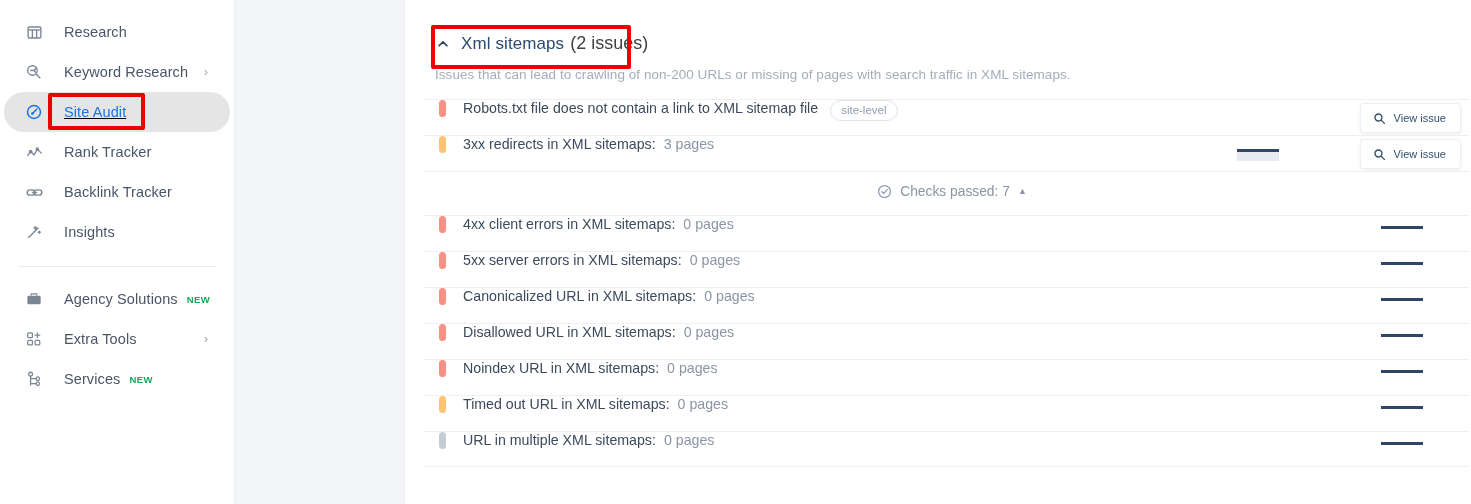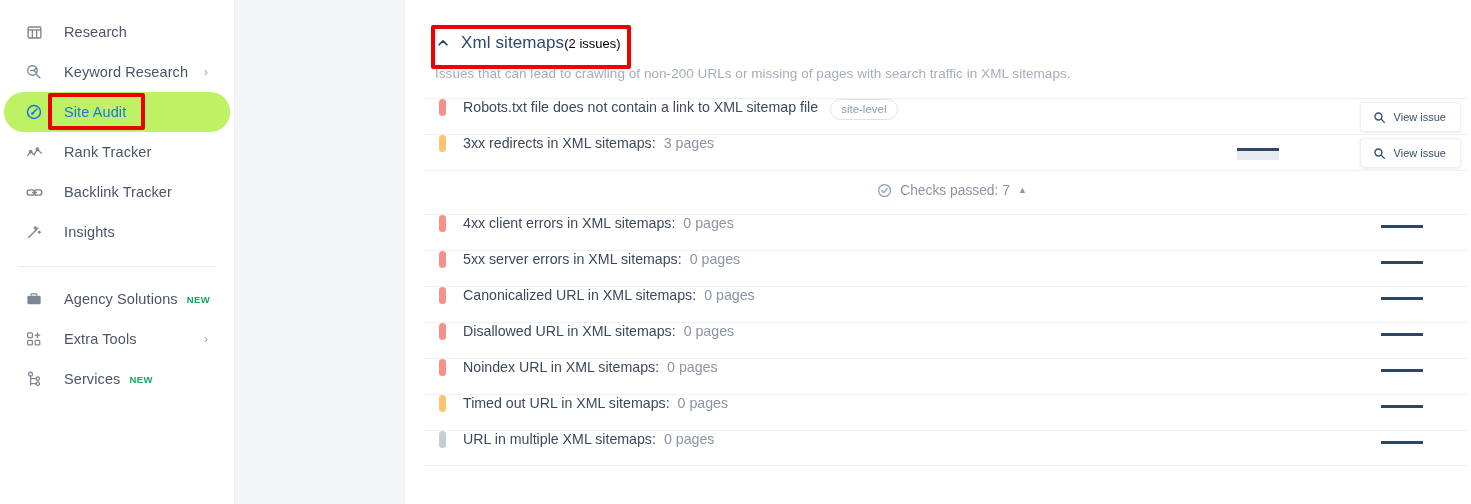--- a/index.html
+++ b/index.html
@@ -25,21 +25,21 @@
   .nav-item {
     position: relative;
     height: 40px;
     display: flex;
     align-items: center;
     margin: 0 4px 0 4px;
     border-radius: 20px;
     padding-left: 20px;
     cursor: pointer;
   }
-  .nav-item.active { background: #bef264; }
+  .nav-item.active { background: #e5e5e5; text-decoration: underline; }
   .nav-icon {
     width: 20px; height: 20px;
     flex: 0 0 20px;
     display: flex; align-items: center; justify-content: center;
     color: #7b8694;
   }
   .nav-item.active .nav-icon { color: #1a73e8; }
   .nav-label {
     margin-left: 20px;
     font-size: 14.5px;
@@ -110,22 +110,23 @@
     margin-right: 10px;
     cursor: pointer;
   }
   .section-title {
     font-size: 17px;
     color: #2b4a6f;
     letter-spacing: .1px;
     white-space: nowrap;
   }
   .section-count {
-    font-size: 13px;
-    color: #000000;
+    font-size: 18px;
+    color: #404040;
+    margin-left: 6px;
   }
   .section-desc {
     margin-left: 12px;
     margin-top: 13px;
     font-size: 13.5px;
     color: #a4adb8;
     letter-spacing: .05px;
   }
 
   

